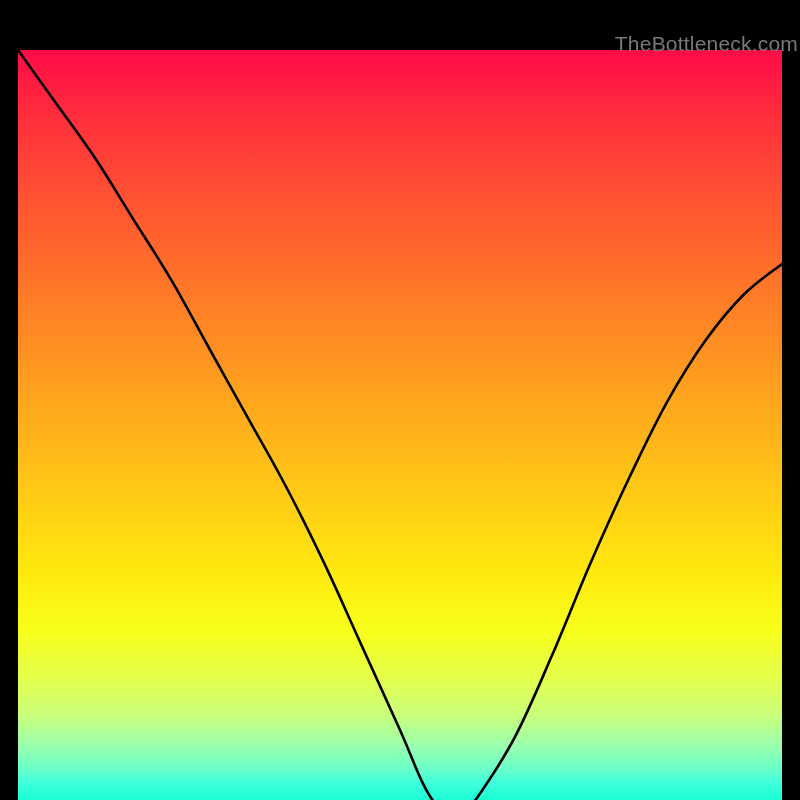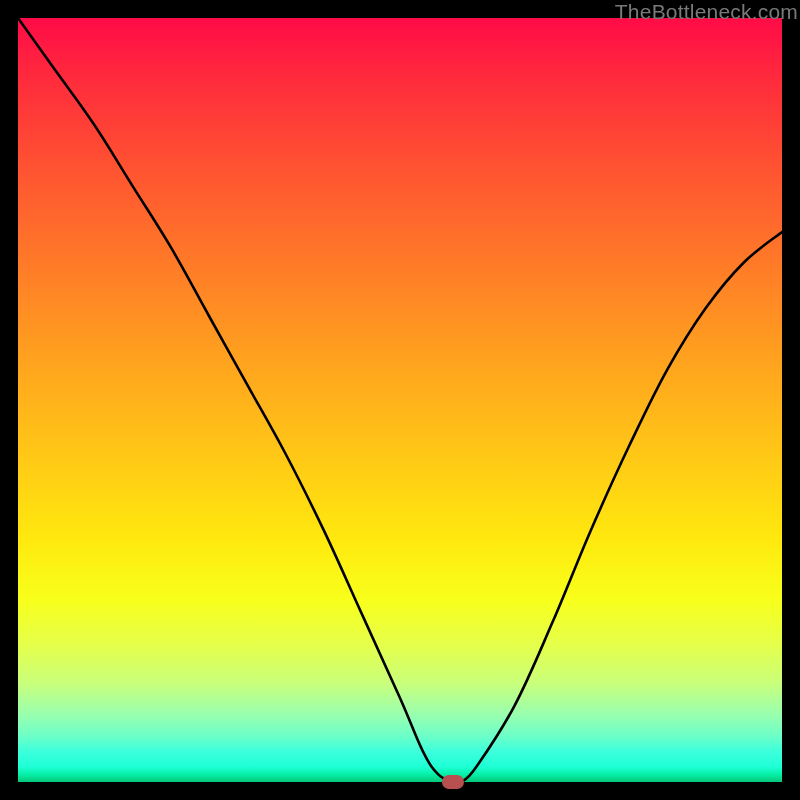--- a/index.html
+++ b/index.html
@@ -9,20 +9,21 @@
     height: 800px;
     overflow: hidden;
     background: #000;
     font-family: Arial, Helvetica, sans-serif;
   }
   .frame {
     position: relative;
     width: 800px;
     height: 680px;
     background: #000;
+    margin-top: 32px;
   }
   .plot-area {
     position: absolute;
     left: 18px;
     top: 18px;
     width: 764px;
     height: 764px;
     
     background: linear-gradient(
       to bottom,

